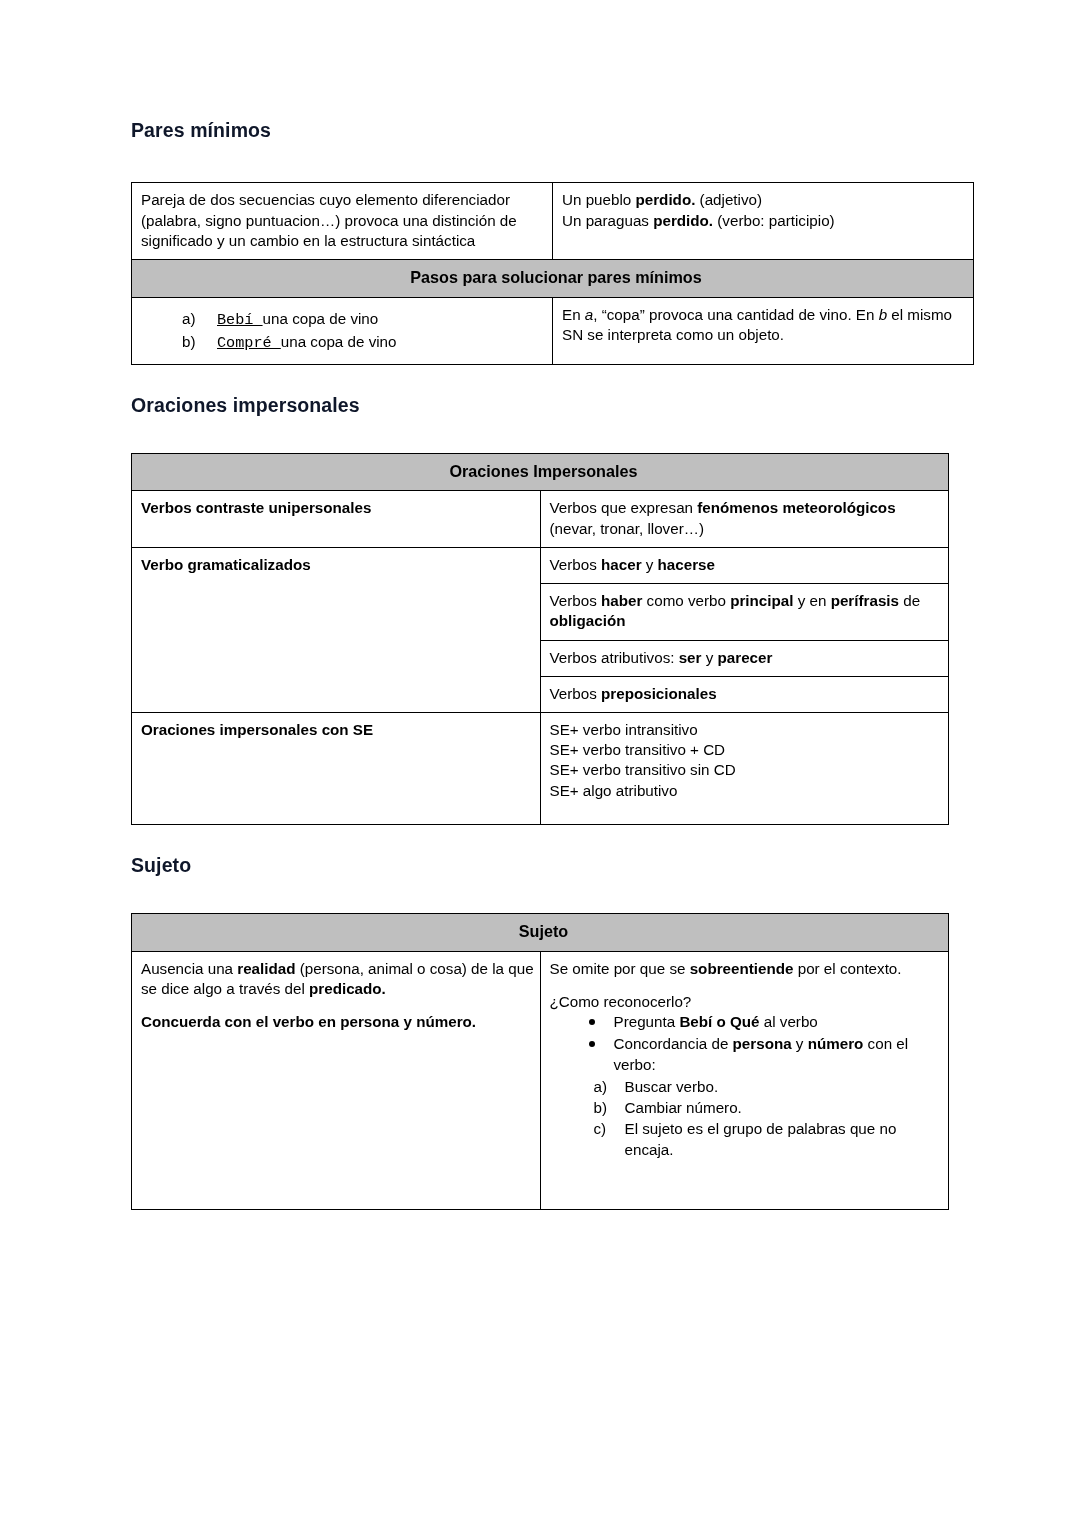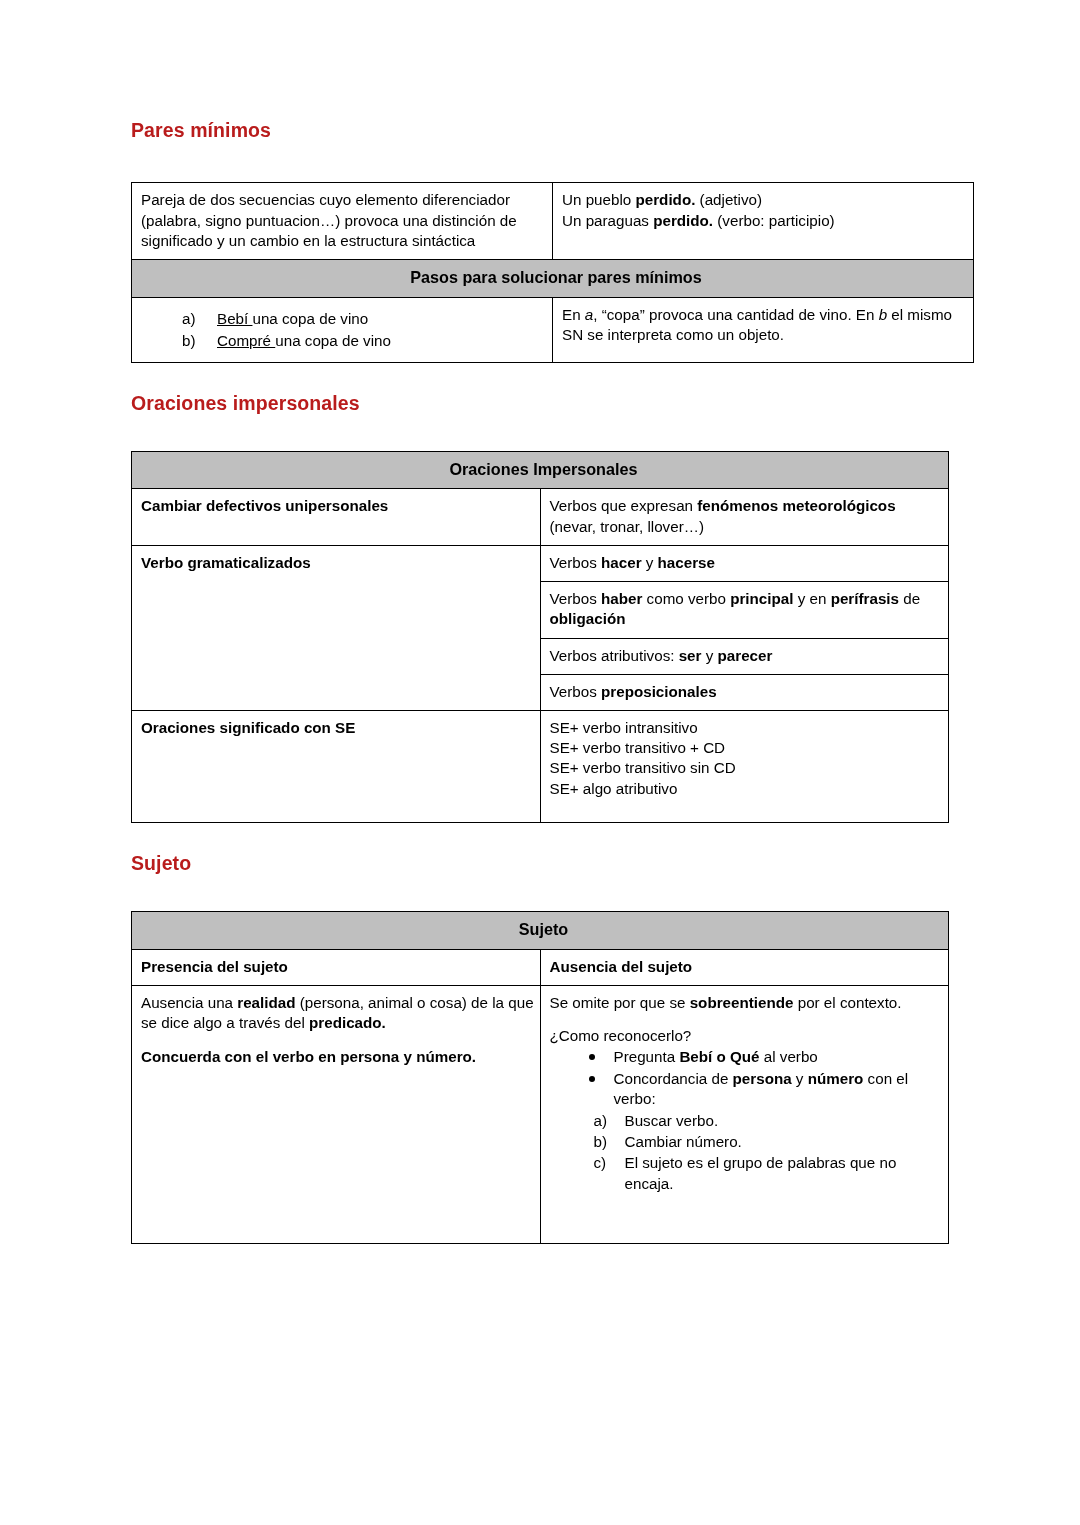--- a/index.html
+++ b/index.html
@@ -31,21 +31,21 @@
   }
 
   
   .section-heading {
     font-size: 19.5px;
     font-weight: bold;
     line-height: 1.25;
     letter-spacing: 0.1px;
     margin: 0;
     padding: 0;
-    color: #b91c1c;
+    color: #0f172a;
   }
   .heading-gap-1 { height: 40px; }
   .heading-gap-2 { height: 36px; }
 
   
   table.doc-table {
     border-collapse: collapse;
     width: 818px;
     table-layout: fixed;
     font-size: 15.2px;
@@ -66,21 +66,21 @@
     font-size: 16.2px;
     padding-top: 8px;
     padding-bottom: 9px;
     margin-left: 40px;
   }
   td.hdr-cell {
     font-weight: bold;
   }
   .bold { font-weight: bold; }
   .ital { font-style: italic; }
-  .uline { text-decoration: underline; }
+  .uline { text-decoration: underline; font-family: Liberation Mono, monospace; }
 
   .cell-p { margin: 0; }
   .cell-p + .cell-p { margin-top: 13px; }
 
   
   ol.alpha-list {
     list-style: none;
     margin: 4px 0 2px 0;
     padding: 0 0 0 41px;
   }
@@ -180,21 +180,21 @@
     <div style="height:28px"></div>
     <h2 class="section-heading">Oraciones impersonales</h2>
     <div class="heading-gap-2"></div>
 
     <table class="doc-table">
       <tbody>
         <tr>
           <td class="band" colspan="2">Oraciones Impersonales</td>
         </tr>
         <tr>
-          <td class="col-left hdr-cell">Cambiar defectivos unipersonales</td>
+          <td class="col-left hdr-cell">Verbos contraste unipersonales</td>
           <td class="col-right">
             <p class="cell-p"><span>Verbos que expresan </span><span class="bold">fenómenos meteorológicos</span><span> (nevar, tronar, llover…)</span></p>
           </td>
         </tr>
         <tr>
           <td class="col-left hdr-cell" rowspan="4">Verbo gramaticalizados</td>
           <td class="col-right">
             <p class="cell-p"><span>Verbos </span><span class="bold">hacer</span><span> y </span><span class="bold">hacerse</span></p>
           </td>
         </tr>
@@ -207,21 +207,21 @@
           <td class="col-right">
             <p class="cell-p"><span>Verbos atributivos: </span><span class="bold">ser</span><span> y </span><span class="bold">parecer</span></p>
           </td>
         </tr>
         <tr>
           <td class="col-right">
             <p class="cell-p"><span>Verbos </span><span class="bold">preposicionales</span></p>
           </td>
         </tr>
         <tr>
-          <td class="col-left hdr-cell" style="height:96px">Oraciones significado con SE</td>
+          <td class="col-left hdr-cell" style="height:96px">Oraciones impersonales con SE</td>
           <td class="col-right">
             <div class="lines">
               <span>SE+ verbo intransitivo</span>
               <span>SE+ verbo transitivo + CD</span>
               <span>SE+ verbo transitivo sin CD</span>
               <span>SE+ algo atributivo</span>
             </div>
           </td>
         </tr>
       </tbody>
@@ -230,24 +230,20 @@
     <div style="height:28px"></div>
     <h2 class="section-heading">Sujeto</h2>
     <div class="heading-gap-2"></div>
 
     <table class="doc-table">
       <tbody>
         <tr>
           <td class="band" colspan="2">Sujeto</td>
         </tr>
         <tr>
-          <td class="col-left hdr-cell">Presencia del sujeto</td>
-          <td class="col-right hdr-cell">Ausencia del sujeto</td>
-        </tr>
-        <tr>
           <td class="col-left" style="height:242px">
             <p class="cell-p"><span>Ausencia una </span><span class="bold">realidad</span><span> (persona, animal o cosa) de la que se dice algo a través del </span><span class="bold">predicado.</span></p>
             <p class="cell-p bold">Concuerda con el verbo en persona y número.</p>
           </td>
           <td class="col-right">
             <p class="cell-p"><span>Se omite por que se </span><span class="bold">sobreentiende</span><span> por el contexto.</span></p>
             <p class="cell-p">¿Como reconocerlo?</p>
             <ul class="dot-list">
               <li>
                 <span class="dot"></span><span>Pregunta </span><span class="bold">Bebí o Qué</span><span> al verbo</span>

